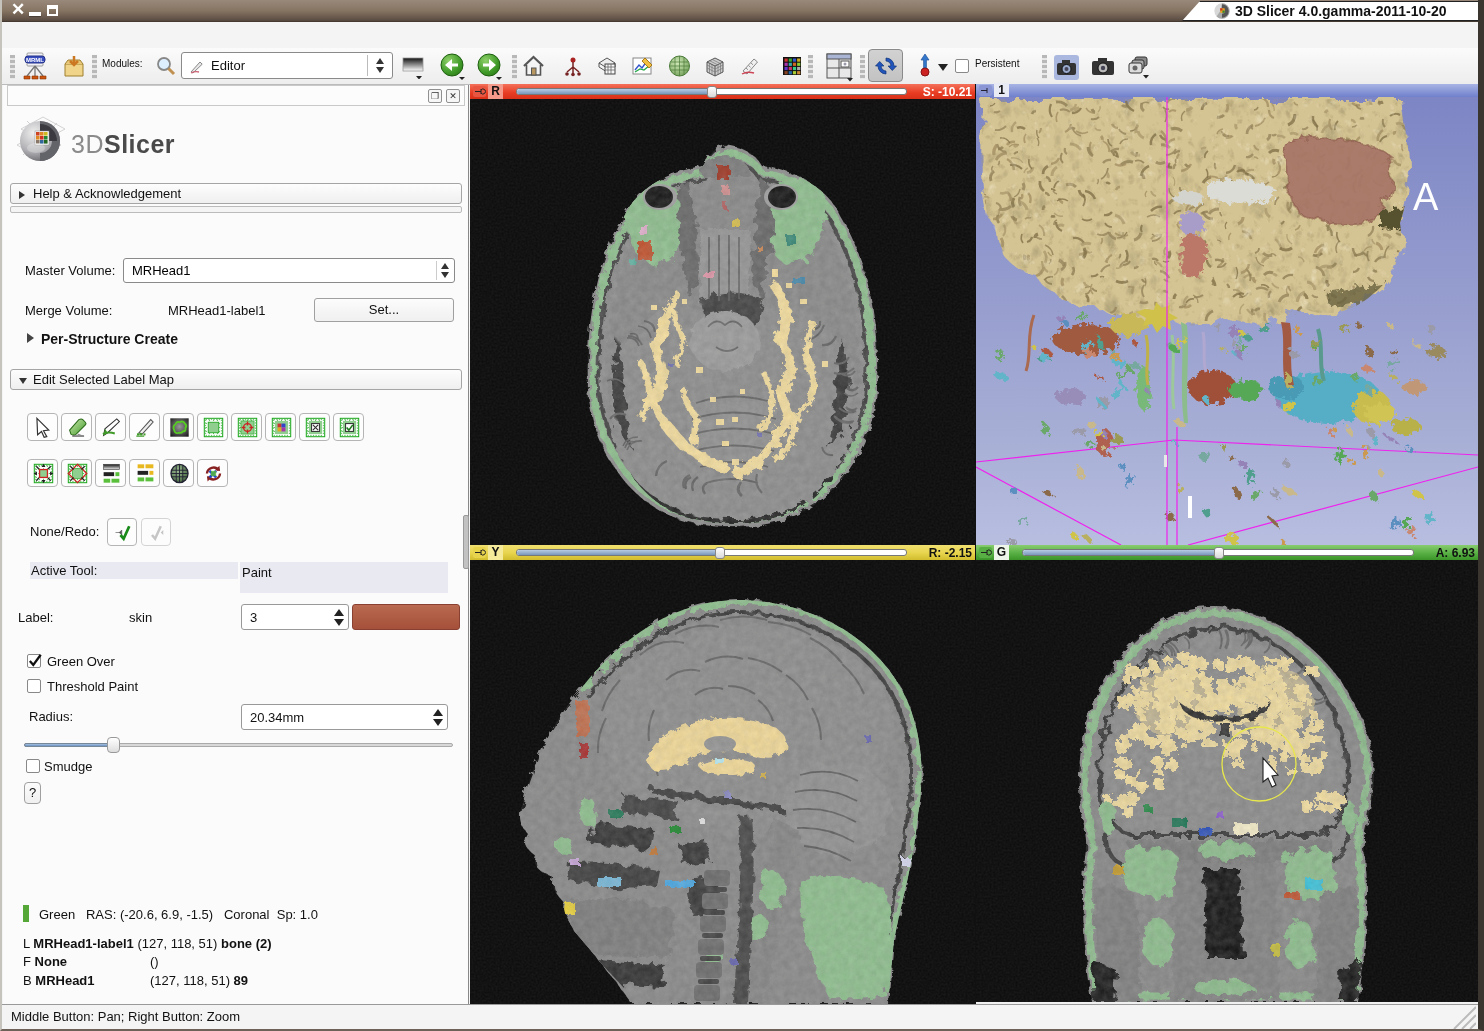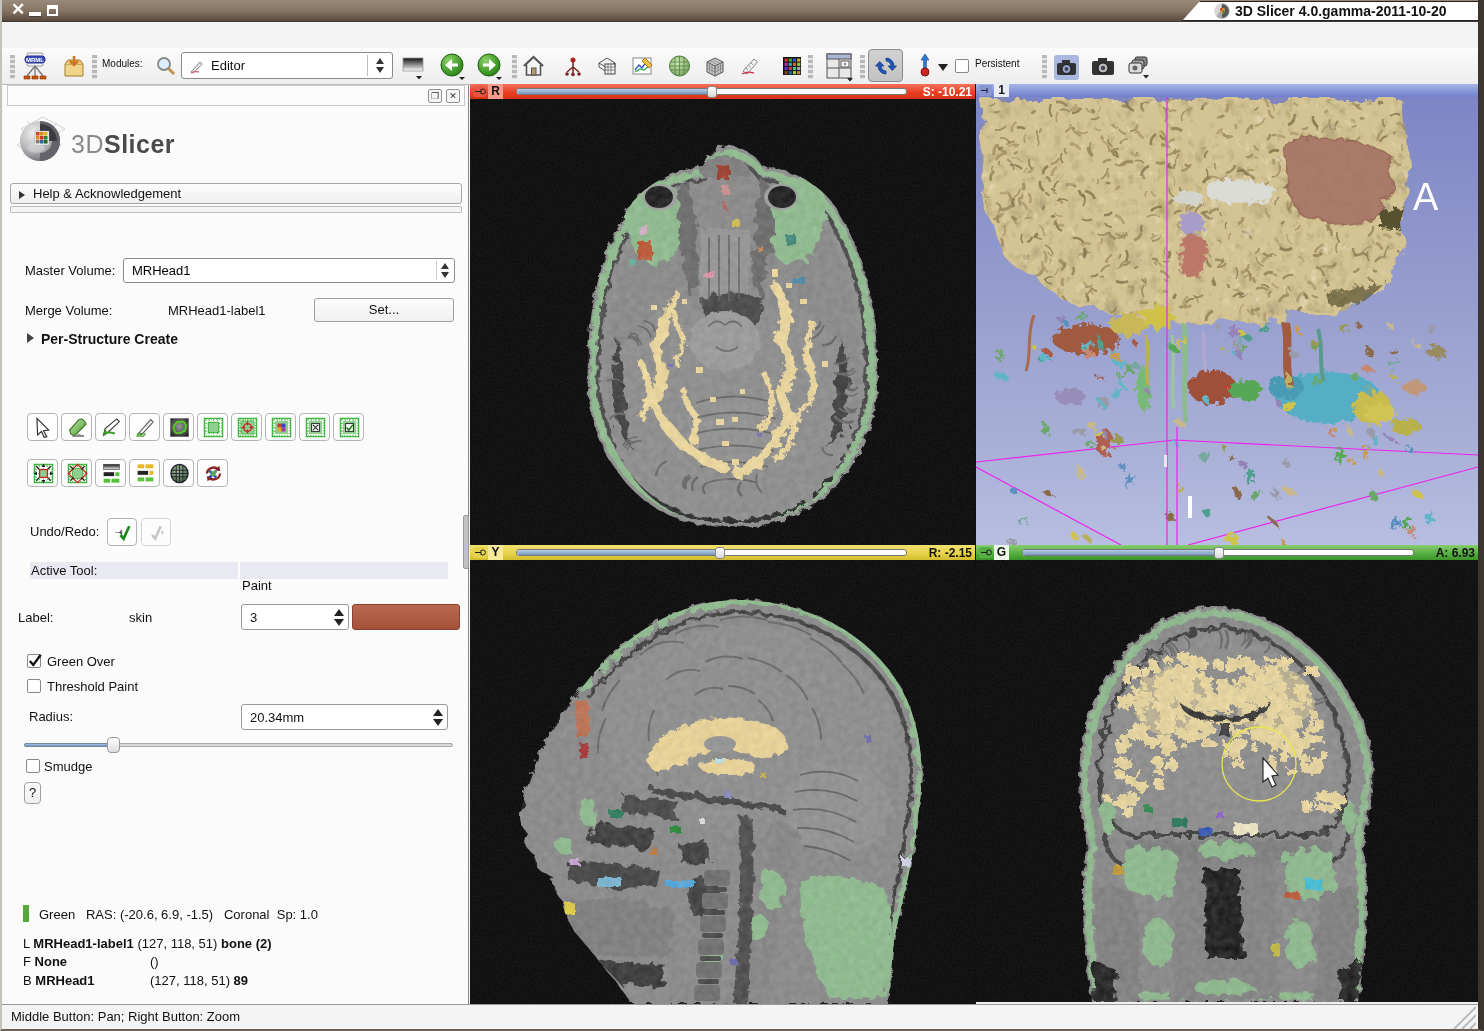--- a/index.html
+++ b/index.html
@@ -286,20 +286,21 @@
       <span style="position:absolute;left:8px;top:4px;font-size:13px">MRHead1</span>
       <div style="position:absolute;right:17px;top:2px;bottom:2px;border-left:1px solid #ccc"></div>
       <div style="position:absolute;right:5px;top:4px;width:0;height:0;border-bottom:6px solid #333;border-left:4px solid transparent;border-right:4px solid transparent"></div>
       <div style="position:absolute;right:5px;top:13px;width:0;height:0;border-top:6px solid #333;border-left:4px solid transparent;border-right:4px solid transparent"></div>
     </div>
 <div class="lbl" style="left:22px;top:218px">Merge Volume:</div>
 <div class="lbl" style="left:165px;top:218px">MRHead1-label1</div>
 <div class="btn" style="left:311px;top:213px;width:140px;height:24px;line-height:22px">Set...</div>
 <div class="abs" style="left:24px;top:248px;width:0;height:0;border-left:7px solid #444;border-top:5px solid transparent;border-bottom:5px solid transparent"></div>
 <div class="lbl bold" style="left:38px;top:246px;font-size:14px">Per-Structure Create</div>
+<div class="secbar" style="top:284px"><span class="tri tri-d" style="top:8px"></span><span style="margin-left:22px">Edit Selected Label Map</span></div>
 <div class="toolbtn" style="left:24px;top:328px">
         <svg width="21" height="21" viewBox="0 0 16 16">
           <path d="M3 1 L12 10 L8 10.5 L10.5 15 L8.5 15.5 L6.5 11 L3.5 13.5 Z" fill="#fff" stroke="#333" stroke-width="0.9"></path>
         </svg>
       </div>
 <div class="toolbtn" style="left:58px;top:328px">
         <svg width="21" height="21" viewBox="0 0 16 16">
           <defs>
             <linearGradient id="ger" x1="0" y1="0" x2="1" y2="1">
               <stop offset="0" stop-color="#cfe9b0"></stop>
@@ -503,35 +504,35 @@
         </svg>
       </div>
 <div class="toolbtn" style="left:194px;top:374px">
         <svg width="21" height="21" viewBox="0 0 16 16">
           <path d="M3 8 a5 5 0 0 1 9 -2.5 M13 8 a5 5 0 0 1 -9 2.5" fill="none" stroke="#882222" stroke-width="1.8"></path>
           <path d="M12.5 2 l0.5 4 -4 -0.5 Z M3.5 14 l-0.5 -4 4 0.5 Z" fill="#882222"></path>
           <path d="M5 6 l5 5 M10 6 l-5 5" stroke="#2244cc" stroke-width="2"></path>
           <rect x="6" y="6" width="4" height="4" fill="#5abf3a" opacity="0.8"></rect>
         </svg>
       </div>
-<div class="lbl" style="left:27px;top:439px">Undo/Redo:</div>
+<div class="lbl" style="left:27px;top:439px">None/Redo:</div>
 <div class="toolbtn" style="left:104px;top:433px;width:30px">
         <svg width="20" height="21" viewBox="0 0 16 16">
           <path d="M6 8 l-4 0 M5 8 l2 -2 v4 Z" fill="#555" stroke="#555" stroke-width="0.5"></path>
           <path d="M6 10 l2.5 3 L13 3" stroke="#1a8a1a" stroke-width="2.2" fill="none"></path>
         </svg>
       </div>
 <div class="toolbtn" style="left:138px;top:433px;width:30px;opacity:0.55">
         <svg width="20" height="21" viewBox="0 0 16 16">
           <path d="M4 10 l2.5 3 L11 3" stroke="#999" stroke-width="2" fill="none"></path>
           <path d="M11 8 l2 -2 v4 Z" fill="#999"></path>
         </svg>
       </div>
 <div class="atool" style="left:27px;top:477px;width:208px;height:17px;padding:1px 0 0 1px">Active Tool:</div>
-<div class="atool" style="left:237px;top:477px;width:208px;height:17px;padding:16px 0 0 2px">Paint</div>
+<div class="atool" style="left:237px;top:477px;width:208px;height:31px;padding:3px 0 0 2px">Paint</div>
 <div class="lbl" style="left:15px;top:525px">Label:</div>
 <div class="lbl" style="left:126px;top:525px">skin</div>
 <div class="spinbox" style="left:238px;top:519px;width:108px;height:26px">
         <span style="position:absolute;left:8px;top:5px">3</span>
       <div class="abs" style="right:4px;top:4px;width:0;height:0;border-bottom:7px solid #222;border-left:5px solid transparent;border-right:5px solid transparent"></div>
       <div class="abs" style="right:4px;top:14px;width:0;height:0;border-top:7px solid #222;border-left:5px solid transparent;border-right:5px solid transparent"></div>
       </div>
 <div class="abs" style="left:349px;top:519px;width:108px;height:26px;border-radius:3px;background:linear-gradient(#b96a50,#a5503a);border:1px solid #8a4030"></div>
 <div class="cbox" style="left:24px;top:569px">
         <svg width="16" height="16" viewBox="0 0 14 14" style="position:absolute;left:-1px;top:-2px">

